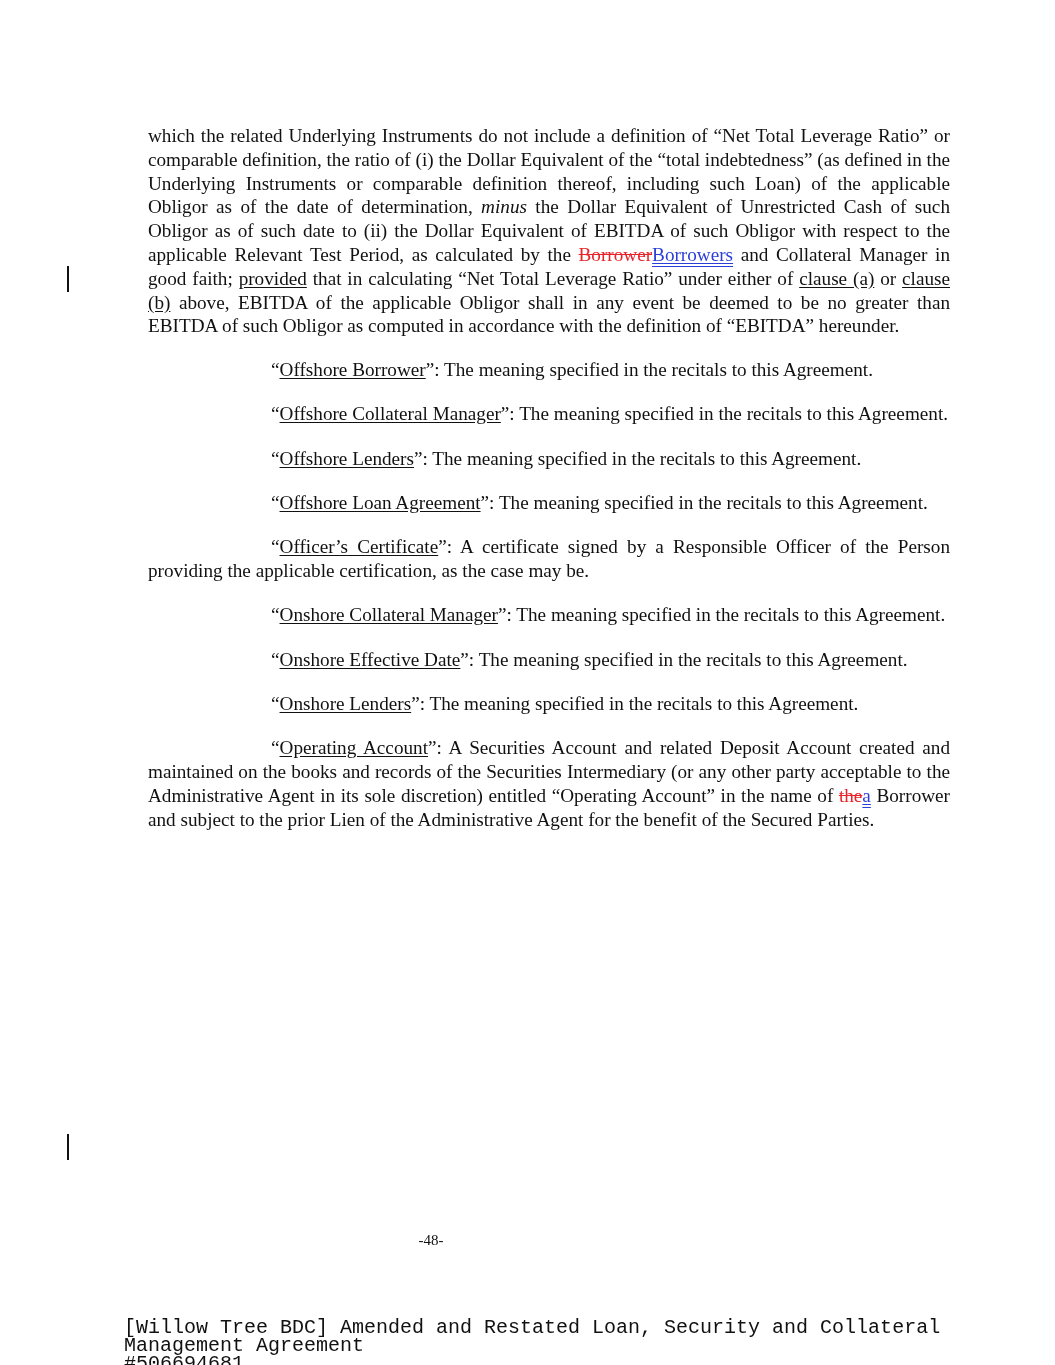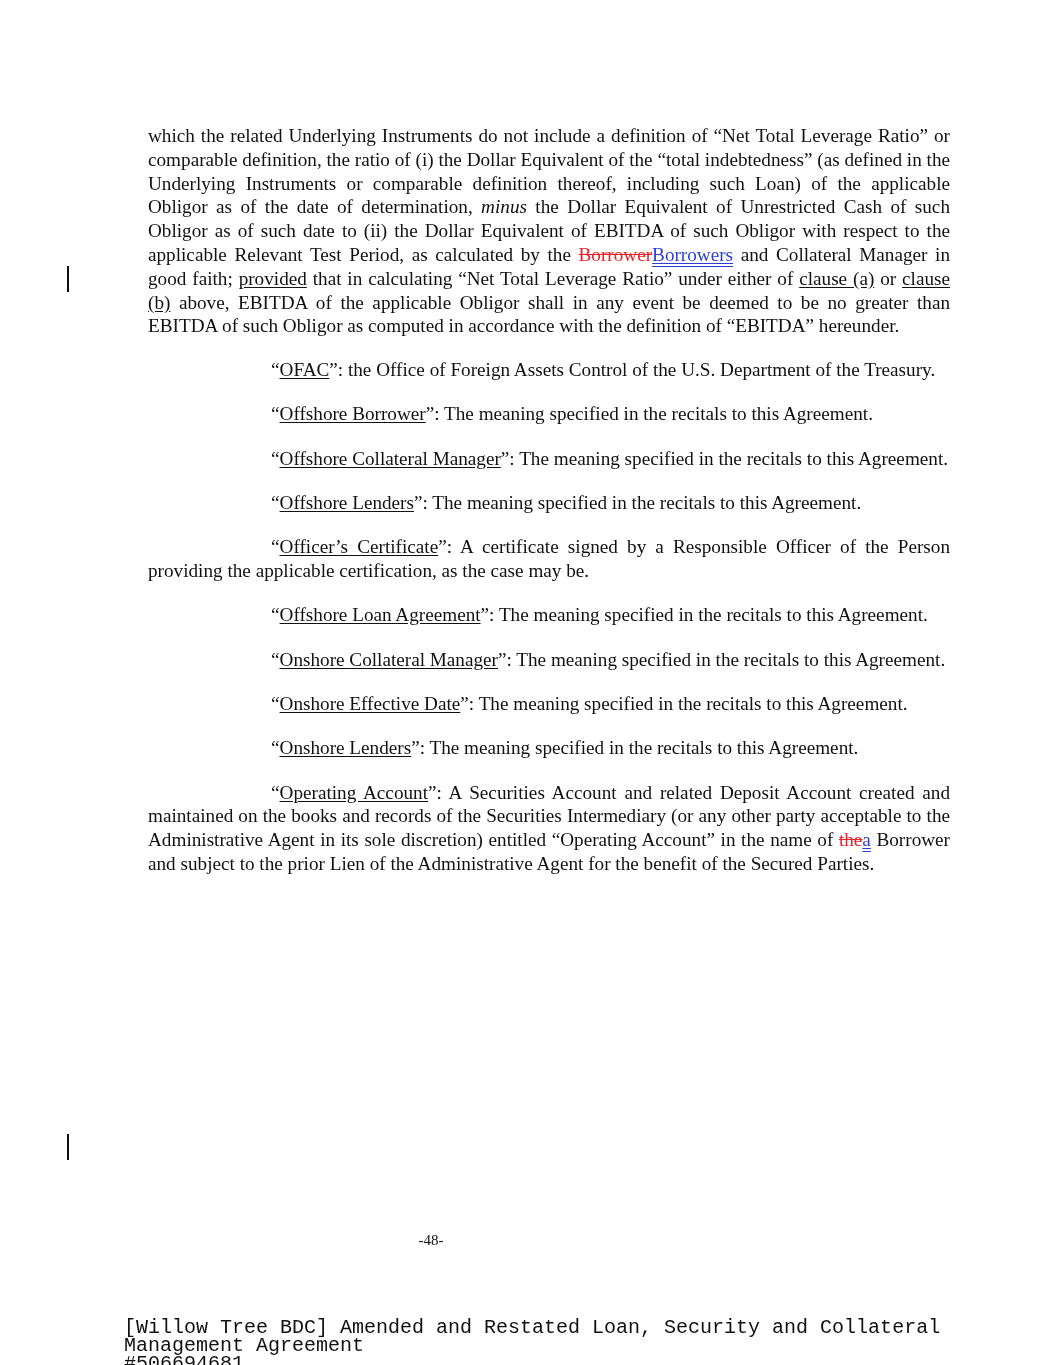--- a/index.html
+++ b/index.html
@@ -20,32 +20,31 @@
 </style>
 </head>
 <body>
 
 <div class="changebar" style="top:266px;height:26px;"></div>
 <div class="changebar" style="top:1134px;height:26px;"></div>
 
 <div class="page">
   <p class="p first"><span>which the related Underlying Instruments do not include a definition of “Net Total Leverage Ratio” or comparable definition, the ratio of (i) the Dollar Equivalent of the “total indebtedness” (as defined in the Underlying Instruments or comparable definition thereof, including such Loan) of the applicable Obligor as of the date of determination, </span><span class="it">minus</span><span> the Dollar Equivalent of Unrestricted Cash of such Obligor as of such date to (ii) the Dollar Equivalent of EBITDA of such Obligor with respect to the applicable Relevant Test Period, as calculated by the </span><span class="del">Borrower</span><span class="ins">Borrowers</span><span> and Collateral Manager in good faith; </span><span class="u">provided</span><span> that in calculating “Net Total Leverage Ratio” under either of </span><span class="u">clause (a)</span><span> or </span><span class="u">clause (b)</span><span> above, EBITDA of the applicable Obligor shall in any event be deemed to be no greater than EBITDA of such Obligor as computed in accordance with the definition of “EBITDA” hereunder.</span></p>
 
-  <p class="p def"><span>“</span><span class="u">OFAC</span><span>”: the Office of Foreign Assets Control of the U.S. Department of the Treasury.</span></p>
 
   <p class="p def"><span>“</span><span class="u">Offshore Borrower</span><span>”:  The meaning specified in the recitals to this Agreement.</span></p>
 
   <p class="p def"><span>“</span><span class="u">Offshore Collateral Manager</span><span>”:  The meaning specified in the recitals to this Agreement.</span></p>
 
 
   <p class="p def"><span>“</span><span class="u">Offshore Lenders</span><span>”:  The meaning specified in the recitals to this Agreement.</span></p>
 
+  <p class="p def"><span>“</span><span class="u">Offshore Loan Agreement</span><span>”:  The meaning specified in the recitals to this Agreement.</span></p>
+
   <p class="p def"><span>“</span><span class="u">Officer’s Certificate</span><span>”: A certificate signed by a Responsible Officer of the Person providing the applicable certification, as the case may be.</span></p>
-
-  <p class="p def"><span>“</span><span class="u">Offshore Loan Agreement</span><span>”:  The meaning specified in the recitals to this Agreement.</span></p>
 
   <p class="p def"><span>“</span><span class="u">Onshore Collateral Manager</span><span>”:  The meaning specified in the recitals to this Agreement.</span></p>
 
   <p class="p def"><span>“</span><span class="u">Onshore Effective Date</span><span>”:  The meaning specified in the recitals to this Agreement.</span></p>
 
   <p class="p def"><span>“</span><span class="u">Onshore Lenders</span><span>”:  The meaning specified in the recitals to this Agreement.</span></p>
 
 
   <p class="p def"><span>“</span><span class="u">Operating Account</span><span>”:  A Securities Account and related Deposit Account created and maintained on the books and records of the Securities Intermediary (or any other party acceptable to the Administrative Agent in its sole discretion) entitled “Operating Account” in the name of </span><span class="del">the</span><span class="ins">a</span><span> Borrower and subject to the prior Lien of the Administrative Agent for the benefit of the Secured Parties.</span></p>
 </div>

